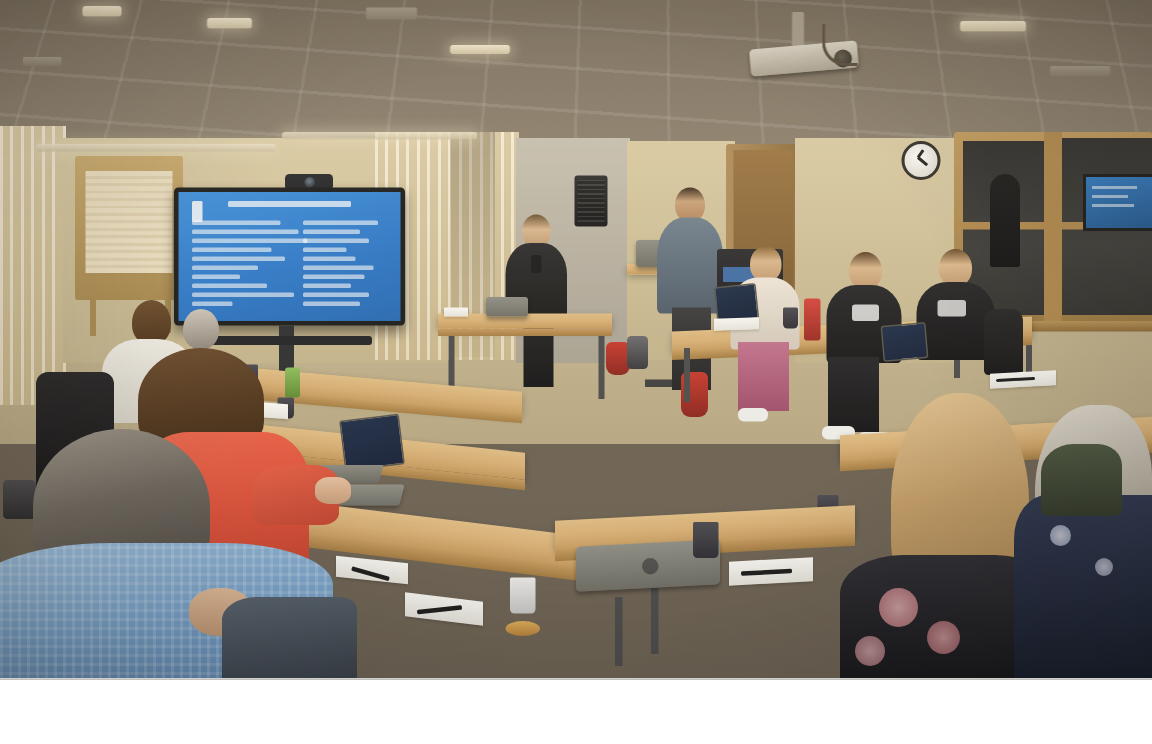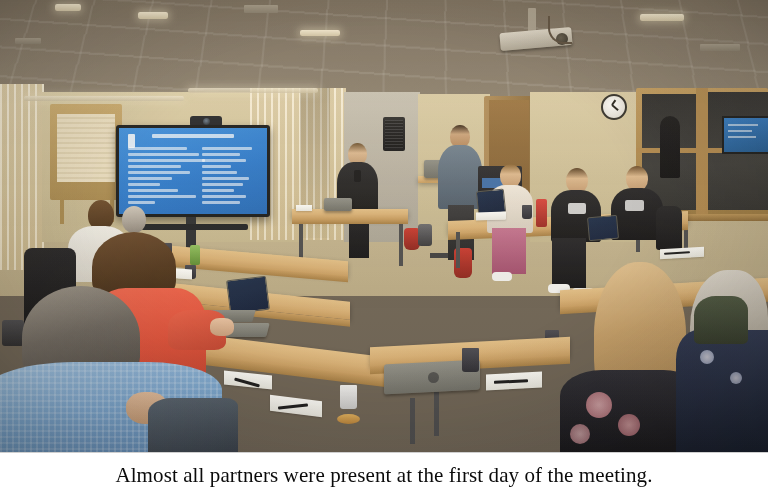--- a/index.html
+++ b/index.html
@@ -499,17 +499,14 @@
         repeating-linear-gradient(0deg, rgba(255,255,255,0.13) 0 2px, rgba(0,0,0,0) 2px 6px),
         linear-gradient(170deg,#9fc2e2 0%, #7aa6d0 50%, #5c86b2 100%);
         border-radius:40% 30% 0 0;"></div>
     <div style="left:126px;top:392px;width:42px;height:32px;background:linear-gradient(180deg,#e3bd9c,#c39a76);border-radius:45%;"></div>
     <div style="left:148px;top:398px;width:90px;height:58px;background:linear-gradient(170deg,#57636f,#353d47);border-radius:26% 14% 0 0;"></div>
 
     <div class="warm"></div>
     <div class="vignette"></div>
   </div>
 
-  <div id="caption">
-    <span id="caption-text">Almost all partners were present at the first day of the meeting.</span>
-  </div>
 
 </div>
 
 </body></html>

